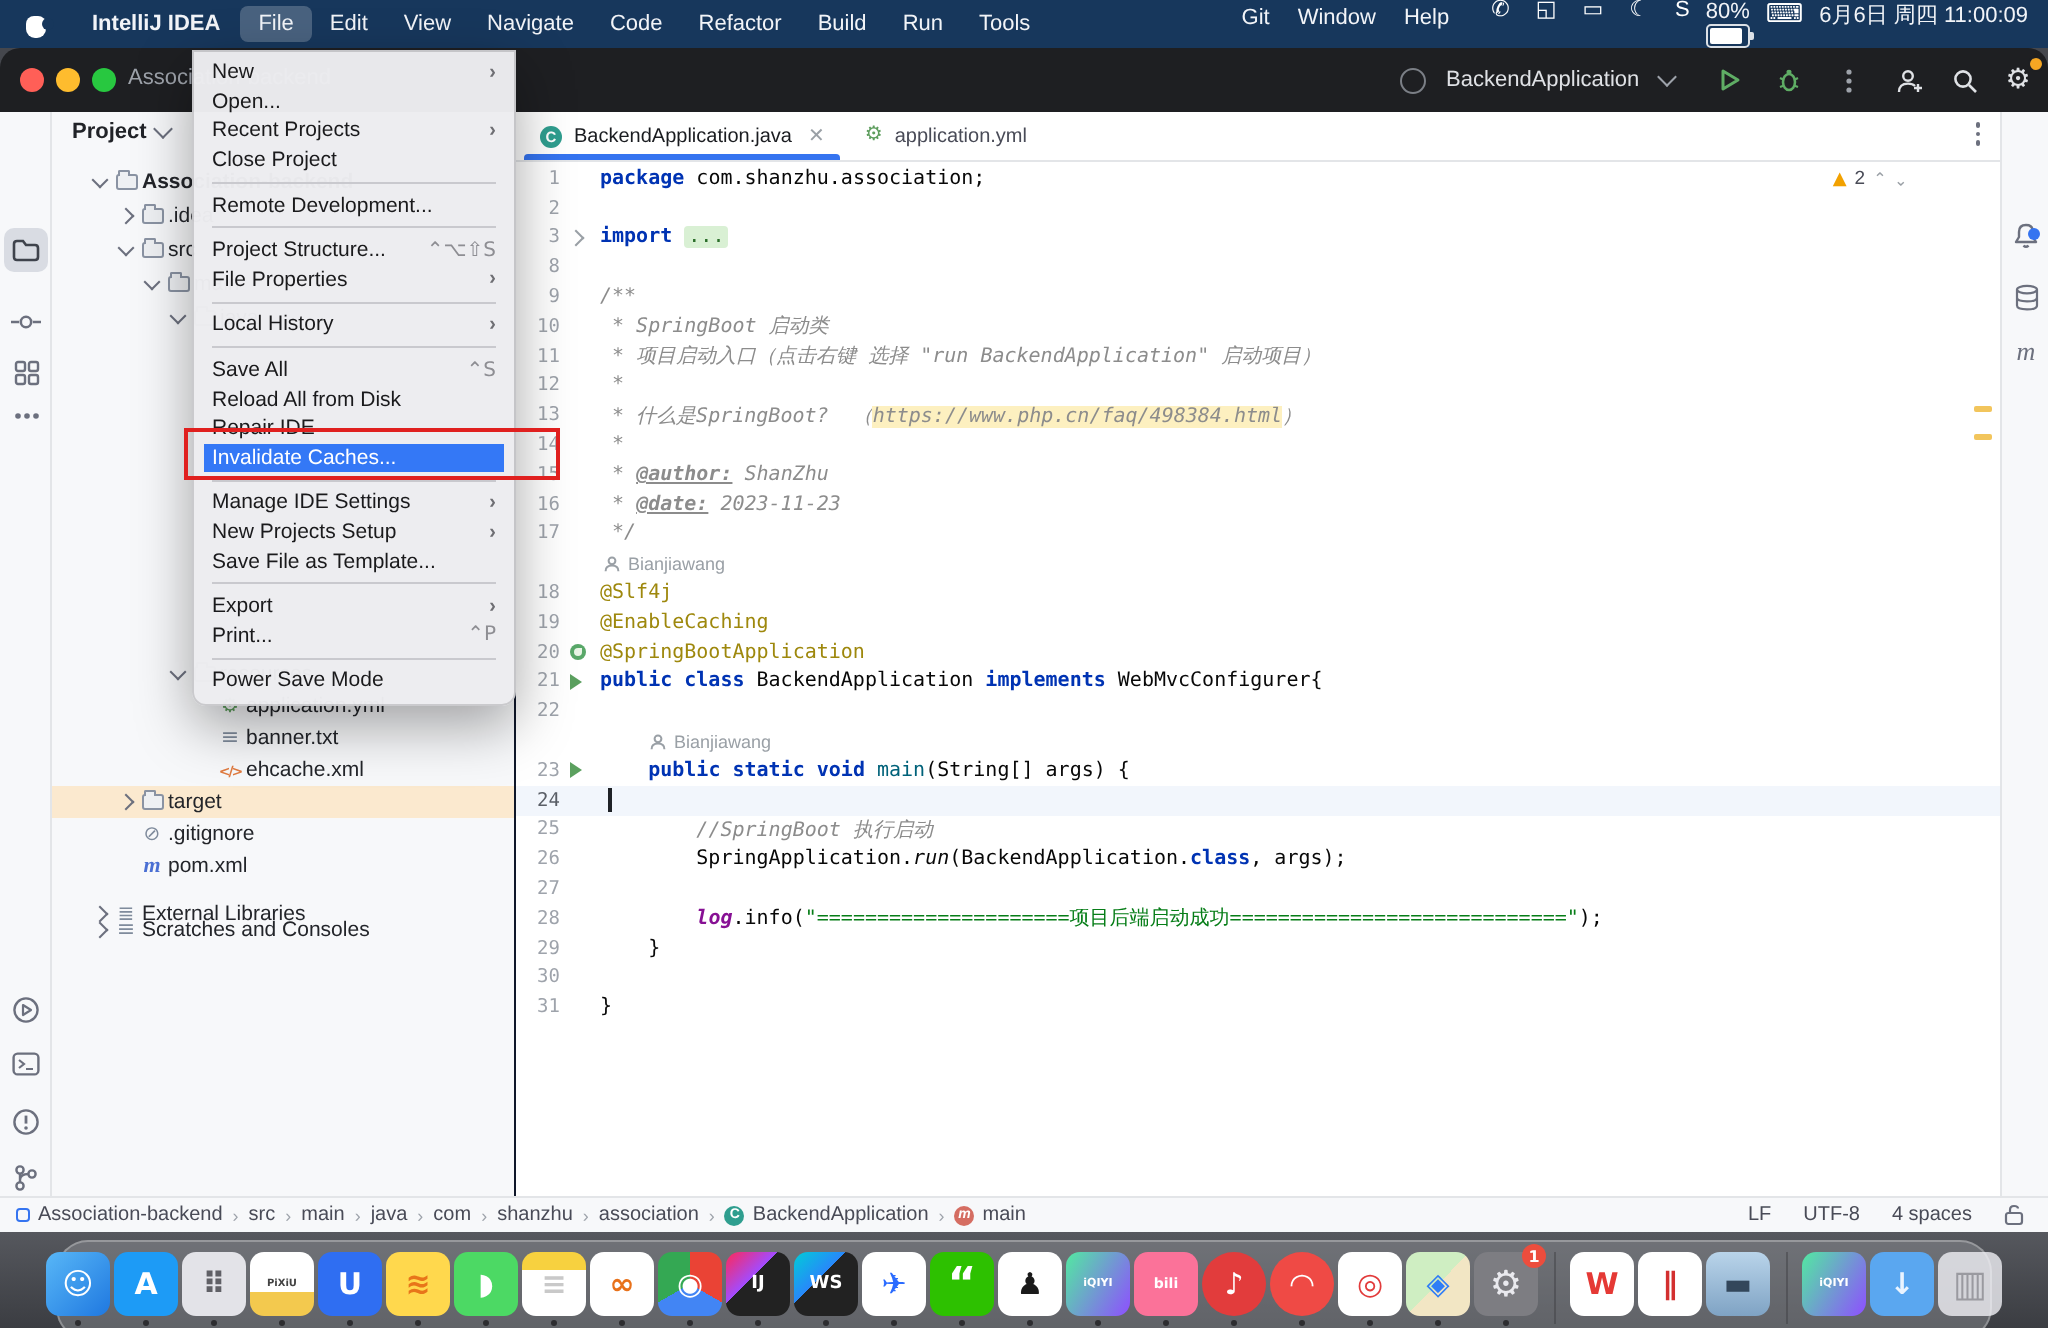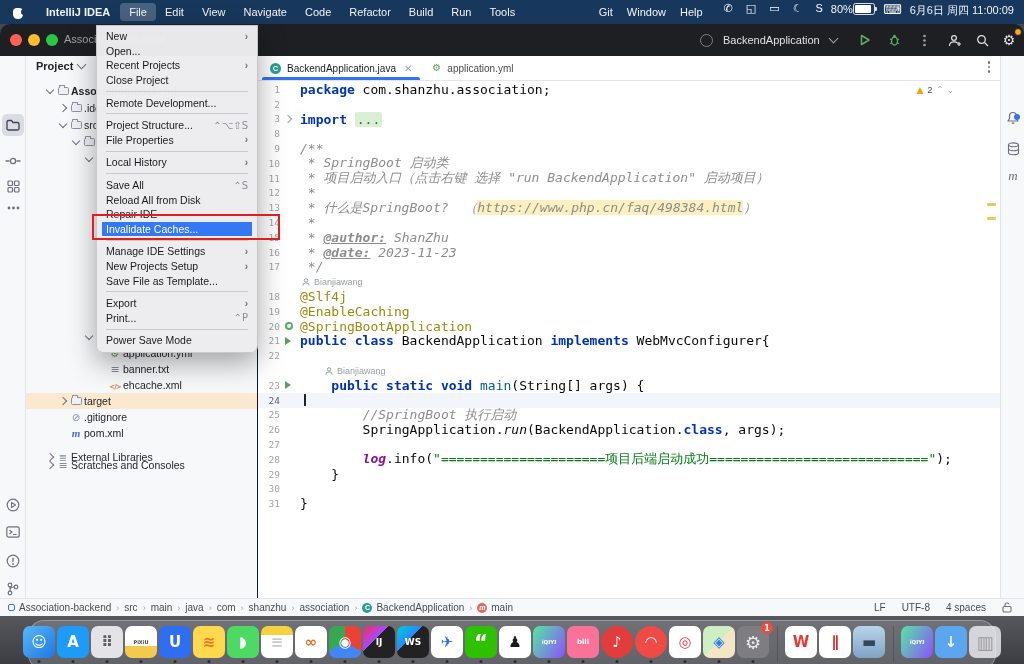--- a/index.html
+++ b/index.html
@@ -13,21 +13,21 @@
   .apple{position:relative;width:12px;height:13px;margin-right:14px;}
   .apple::before{content:"";position:absolute;left:1px;top:2px;width:10px;height:11px;background:#fff;border-radius:4px 4px 4.5px 4.5px;}
   .apple::after{content:"";position:absolute;right:-3px;top:3px;width:6px;height:6px;background:#17375c;border-radius:50%;}
   .mb-app{font-weight:bold;margin-right:2px;padding:2px 8px;}
   .mb-item{padding:3px 9px;border-radius:4px;}
   .mb-item.active{background:rgba(255,255,255,0.22);}
   .mb-right{margin-left:auto;display:flex;align-items:flex-start;gap:8px;padding-right:10px;}
   .mb-right .mb-item{padding:3px 7px;}
   .mb-status{display:flex;align-items:center;gap:13px;margin-left:6px;}
   .st-ic{font-size:11px;line-height:1;color:#fff;}
-  .batt-wrap{display:flex;align-items:center;}
+  .batt-wrap{display:flex;align-items:center;flex-direction:column;}
   .batt{position:relative;width:20px;height:10px;border:1px solid rgba(255,255,255,0.85);border-radius:2.5px;}
   .batt::before{content:"";position:absolute;left:1px;top:1px;bottom:1px;width:80%;background:#fff;border-radius:1px;}
   .batt::after{content:"";position:absolute;right:-3px;top:2.5px;width:2px;height:4px;background:rgba(255,255,255,0.85);border-radius:0 1px 1px 0;}
   .mb-date{font-size:11px;}
   
   .titlebar{position:absolute;left:0;top:24px;width:1024px;height:32px;background:#1e1f22;border-radius:10px 10px 0 0;}
   .tl{position:absolute;top:10px;width:12px;height:12px;border-radius:50%;}
   .tl.r{left:10px;background:#ff5f57;} .tl.y{left:28px;background:#febc2e;} .tl.g{left:46px;background:#28c840;}
   .win-title{position:absolute;left:64px;top:9px;font-size:11px;color:#9da2aa;white-space:nowrap;}
   .runwidget{position:absolute;left:700px;top:0;height:32px;display:flex;align-items:center;gap:10px;color:#dfe1e5;font-size:11px;}
@@ -77,21 +77,21 @@
   .tab.active::after{content:"";position:absolute;left:2px;right:2px;bottom:0;height:3px;background:#3574f0;border-radius:2px 2px 0 0;}
   .tab-x{color:#9aa0a6;font-size:10px;margin-left:2px;}
   .kebab{position:absolute;right:10px;top:5px;display:flex;flex-direction:column;gap:2px;}
   .kebab i{width:2.5px;height:2.5px;border-radius:50%;background:#6c707e;}
   .codearea{position:absolute;left:0;top:26px;width:742px;height:516px;overflow:hidden;}
   .code-row{position:relative;height:14.8px;display:flex;align-items:center;}
   .code-row.caret-row{background:#f2f6fc;}
   .ln{width:22px;text-align:right;font-family:"DejaVu Sans Mono",monospace;font-size:9.5px;color:#9ea3ab;flex:none;}
   .code-row.caret-row .ln{color:#5a5e66;}
   .gslot{width:20px;flex:none;display:flex;align-items:center;padding-left:5px;box-sizing:border-box;}
-  .codetxt{font-family:"DejaVu Sans Mono",monospace;font-size:13px;white-space:pre;color:#080808;}
+  .codetxt{font-family:"DejaVu Sans Mono",monospace;font-size:10px;white-space:pre;color:#080808;}
   .sk{color:#0033b3;font-weight:600;}
   .st{color:#080808;}
   .sd,.sc{color:#8c8c8c;font-style:italic;}
   .sdt{color:#8c8c8c;font-style:italic;font-weight:bold;text-decoration:underline;}
   .sa{color:#9e880d;}
   .ss{color:#067d17;}
   .sf{color:#871094;font-style:italic;font-weight:600;}
   .smi{color:#080808;font-style:italic;}
   .smd{color:#00627a;}
   .sfold{background:#d9f0d4;color:#2a6e2a;border-radius:2px;padding:0 2px;}

